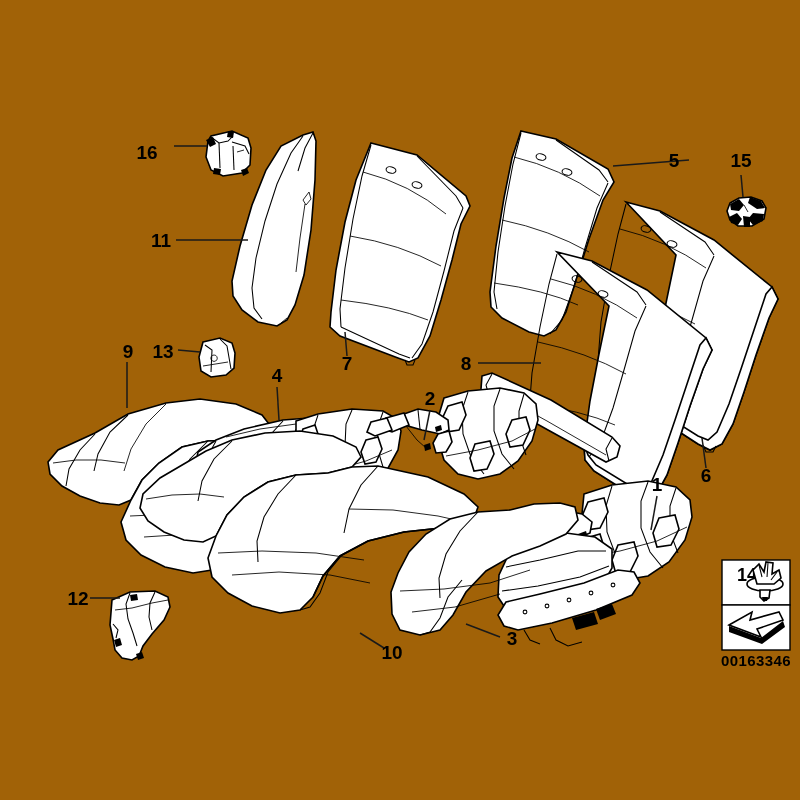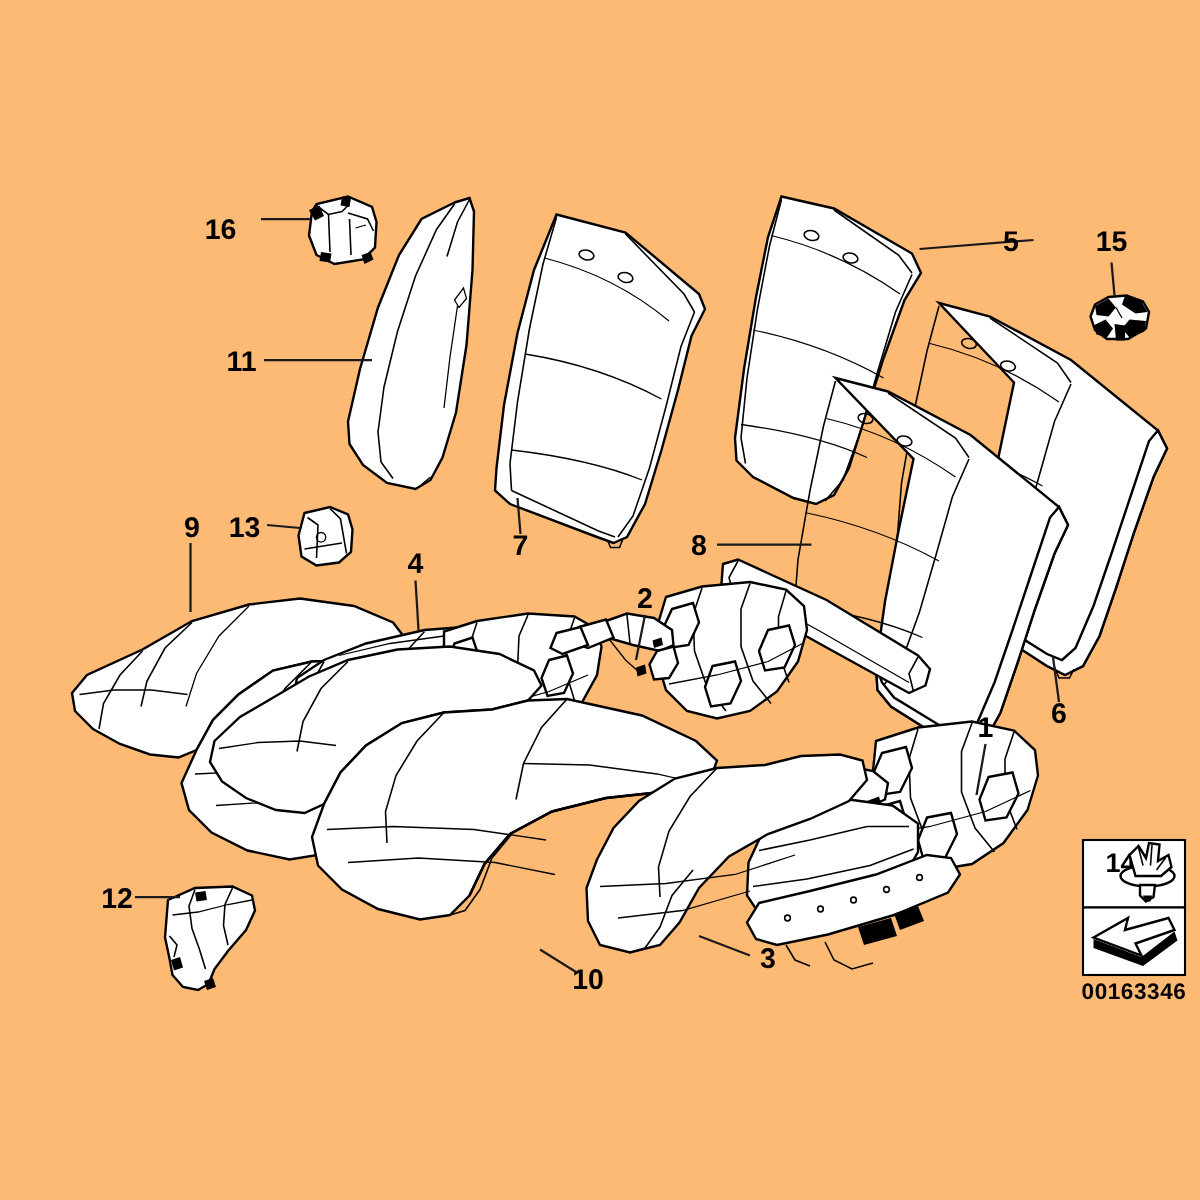--- a/index.html
+++ b/index.html
@@ -12,21 +12,21 @@
     width: 800px;
     height: 800px;
     font-family: "Liberation Sans", sans-serif;
     overflow: hidden;
     position: relative;
   }
   #diagram-root {
     position: relative;
     width: 800px;
     height: 800px;
-    background: #fdba74;
+    background: #a16207;
   }
   svg#parts-svg {
     position: absolute;
     left: 0;
     top: 0;
     width: 800px;
     height: 800px;
     display: block;
   }
   .callout-num {

